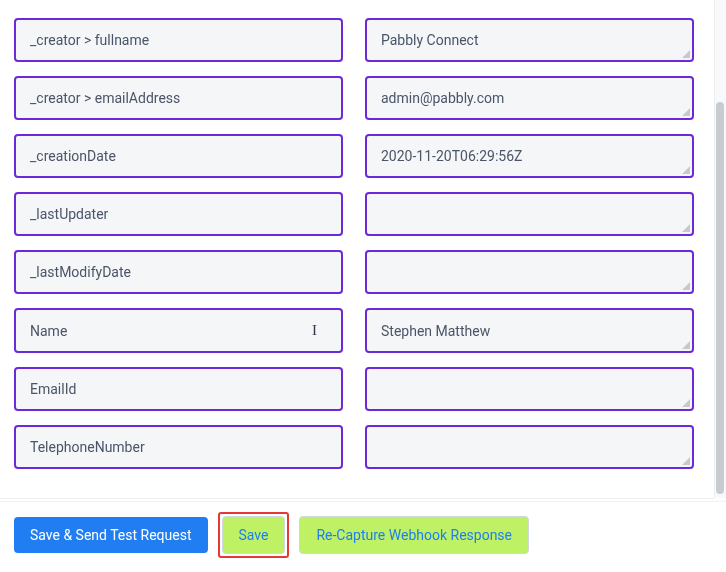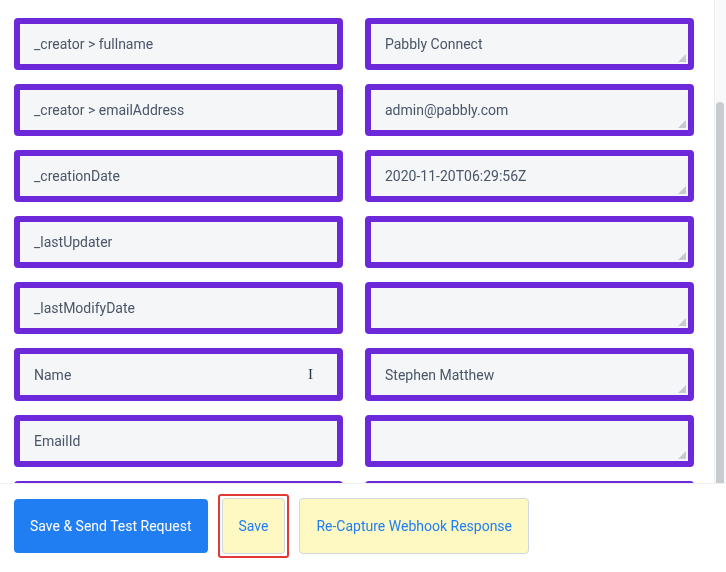--- a/index.html
+++ b/index.html
@@ -21,21 +21,21 @@
       padding: 18px 14px 12px 14px;
     }
     .row {
       display: flex;
       gap: 22px;
       margin-bottom: 14px;
     }
     .field {
       flex: 1;
       background: #f4f6f8;
-      border: 6px solid #6d28d9;
+      border: 2px solid #6d28d9;
       border-radius: 4px;
       padding: 12px 14px;
       font-size: 14px;
       color: #4a5568;
       position: relative;
       min-height: 44px;
       display: flex;
       align-items: center;
     }
     .field.value-field {
@@ -61,33 +61,33 @@
       border-color: transparent transparent #c5cad0 transparent;
     }
     .button-bar {
       padding: 10px 14px 14px 14px;
       display: flex;
       gap: 10px;
       align-items: center;
       border-top: 1px solid #f0f1f3;
     }
     .btn {
-      padding: 19px 16px;
+      padding: 10px 16px;
       border-radius: 4px;
       font-size: 14px;
       cursor: pointer;
       font-family: inherit;
       border: none;
     }
     .btn-primary {
       background: #207ef2;
       color: #fff;
     }
     .btn-outline {
-      background: #fef9c3;
+      background: #bef264;
       color: #207ef2;
       border: 1px solid #d0d7de;
     }
     .btn-save-wrap {
       border: 2px solid #e53935;
       border-radius: 3px;
       padding: 2px;
       display: inline-flex;
     }
     .scrollbar-track {

